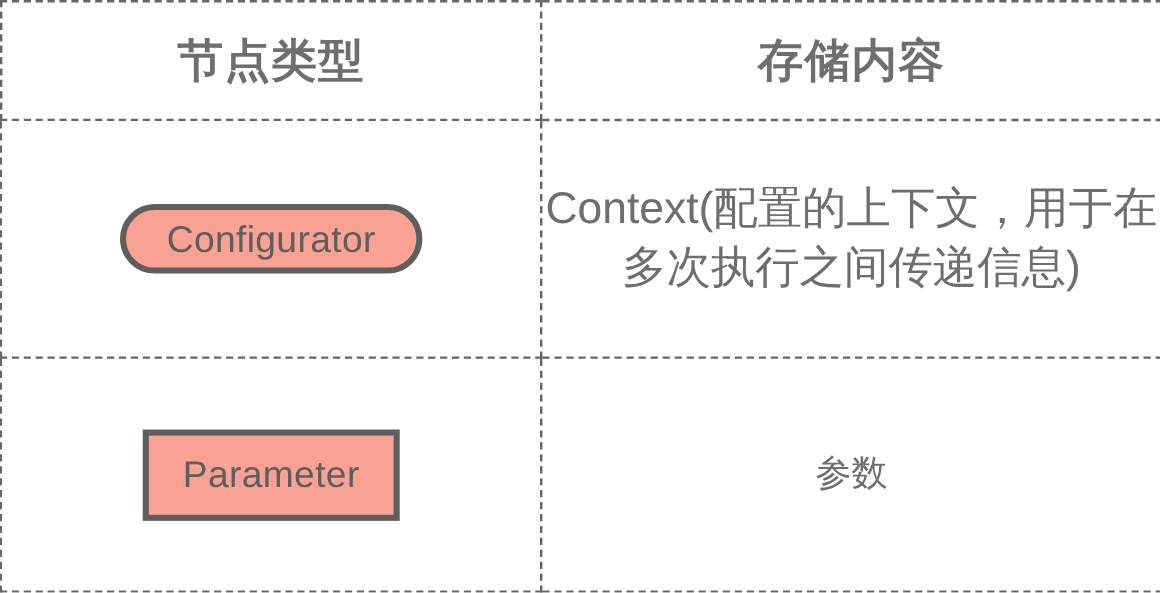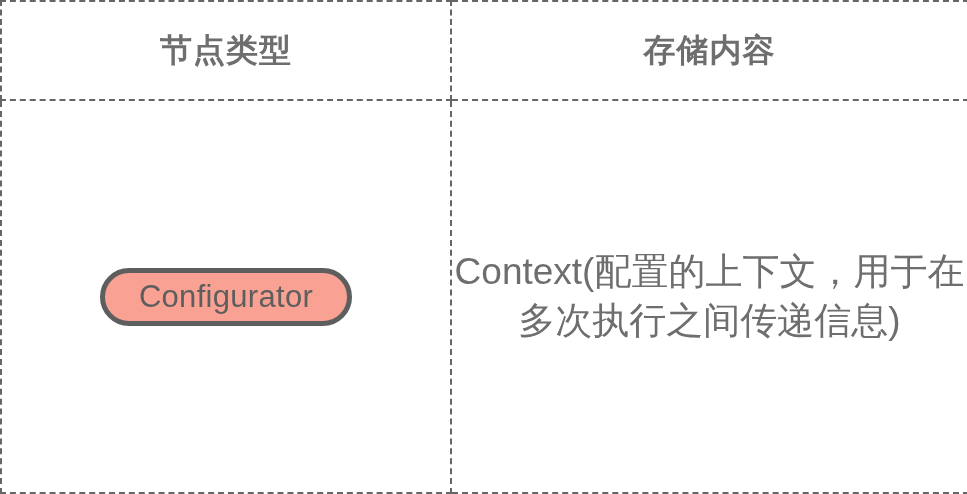--- a/index.html
+++ b/index.html
@@ -56,21 +56,21 @@
 
   
   .row-head   { height: 99px;  }
   .row-config { height: 100px; }
   .row-param  { height: 98px;  }
   .row-oper   { height: 97px;  }
   .row-prop   { height: 100px; }
 
   
   .head-cell {
-    font-size: 32px;
+    font-size: 38px;
     font-weight: bold;
     color: #6e6e6e;
     letter-spacing: 1px;
   }
 
   
   .shape-cell {
     position: relative;
   }
   .shape-wrap {
@@ -175,19 +175,31 @@
               <span>Configurator</span>
             </div>
           </div>
         </td>
         <td class="store-cell">
           <span class="store-text two-line">Context(配置的上下文，用于在</span>
           <span class="store-text two-line">多次执行之间传递信息)</span>
         </td>
       </tr>
 
+      <tr class="row-param">
+        <td class="shape-cell">
+          <div class="shape-wrap">
+            <div class="node-shape shape-parameter">
+              <span>Parameter</span>
+            </div>
+          </div>
+        </td>
+        <td class="store-cell">
+          <span class="store-text">参数</span>
+        </td>
+      </tr>
 
 
 
     </tbody>
   </table>
 
 </div>
 
 </body></html>

